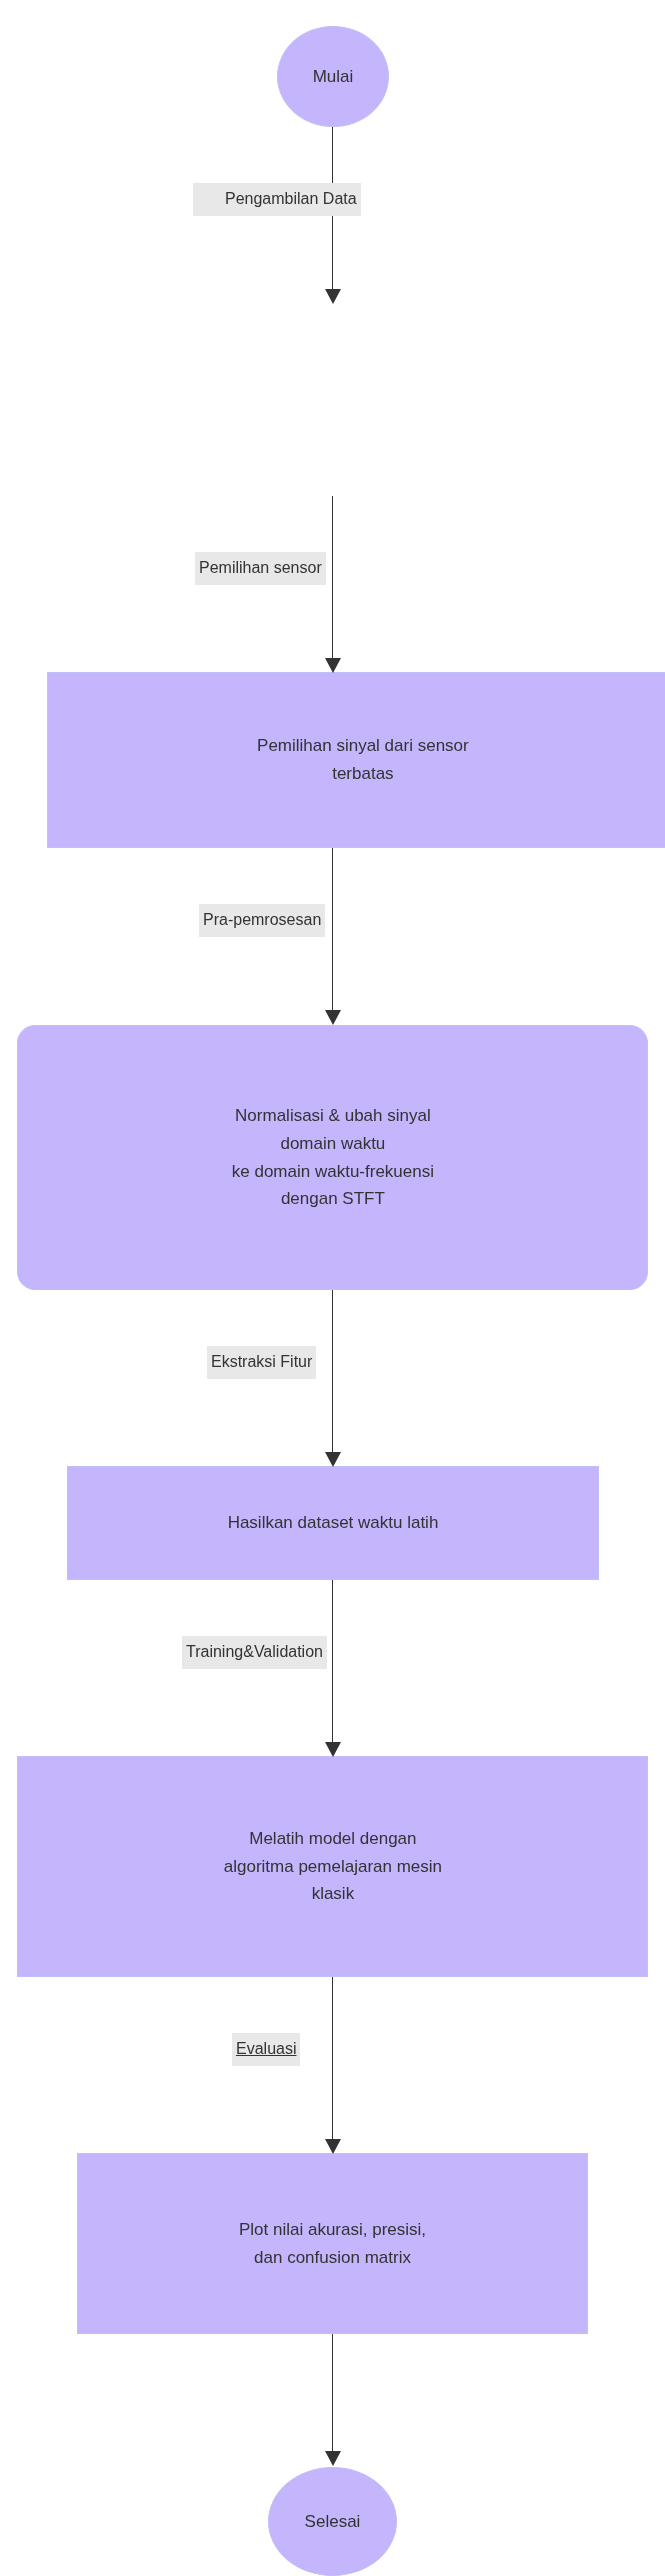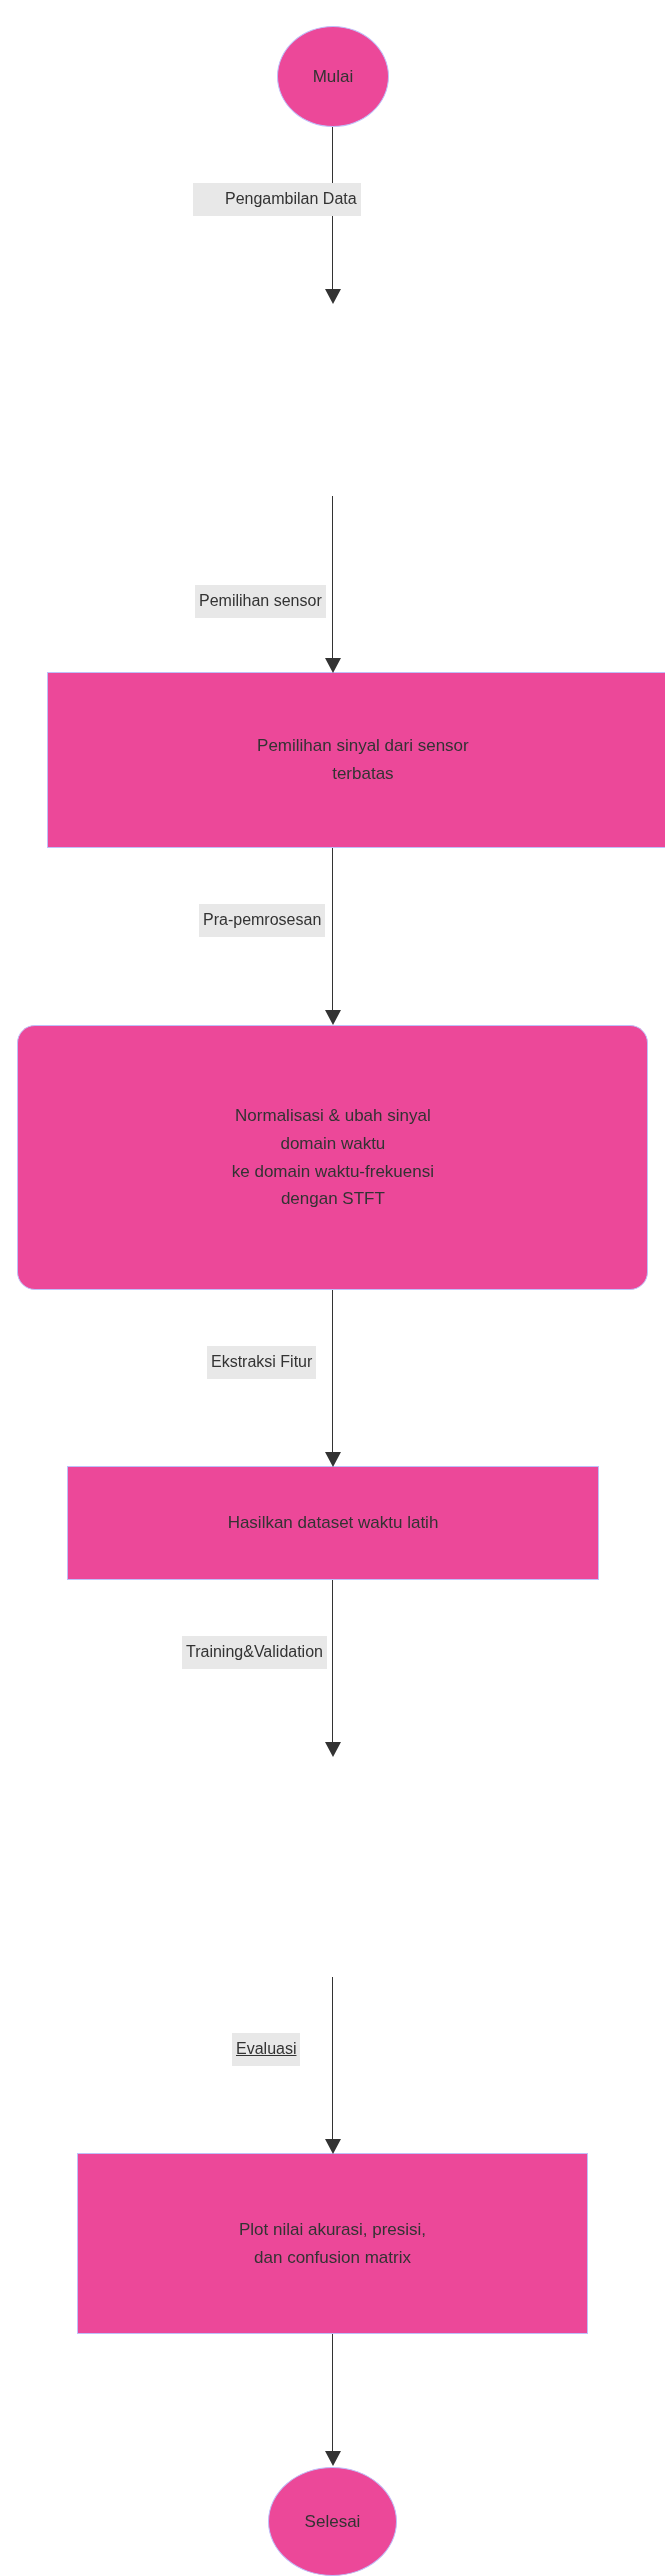--- a/index.html
+++ b/index.html
@@ -16,21 +16,21 @@
     width: 666px;
     height: 2576px;
     background: #ffffff;
     overflow: hidden;
   }
 
   
   .node {
     position: absolute;
     box-sizing: border-box;
-    background: #ec4899;
+    background: #c4b5fd;
     border: 1.3px solid #bfbff9;
     display: flex;
     align-items: center;
     justify-content: center;
     text-align: center;
     color: #333333;
     font-size: 17px;
     line-height: 1.62;
     z-index: 2;
   }
@@ -81,21 +81,21 @@
   <div class="node terminator" style="left: 277px; top: 26px; width: 112px; height: 101px;">
     <span class="node-text">Mulai</span>
   </div>
 
   <div class="edge-line" style="left: 332px; top: 126px; height: 173px;"></div>
   <div class="edge-label" style="left: 193px; top: 183px; padding-left: 32px;">Pengambilan Data</div>
   <div class="edge-arrow" style="left: 325px; top: 289px; border-top-width: 15px;"></div>
 
 
   <div class="edge-line" style="left: 332px; top: 496px; height: 172px;"></div>
-  <div class="edge-label" style="left: 195px; top: 552px; margin-top: 33px;">Pemilihan sensor</div>
+  <div class="edge-label" style="left: 195px; top: 552px;">Pemilihan sensor</div>
   <div class="edge-arrow" style="left: 325px; top: 658px; border-top-width: 15px;"></div>
 
   <div class="node" style="left: 17.4px; top: 672px; width: 631px; height: 176px; margin-left: 30px;">
     <span class="node-text">Pemilihan sinyal dari sensor
 terbatas</span>
   </div>
 
   <div class="edge-line" style="left: 332px; top: 848px; height: 172px;"></div>
   <div class="edge-label" style="left: 199px; top: 904px;">Pra-pemrosesan</div>
   <div class="edge-arrow" style="left: 325px; top: 1010px; border-top-width: 15px;"></div>
@@ -112,20 +112,25 @@
   <div class="edge-arrow" style="left: 325px; top: 1452px; border-top-width: 15px;"></div>
 
   <div class="node" style="left: 67px; top: 1466px; width: 532px; height: 114px;">
     <span class="node-text">Hasilkan dataset waktu latih</span>
   </div>
 
   <div class="edge-line" style="left: 332px; top: 1580px; height: 172px;"></div>
   <div class="edge-label" style="left: 182px; top: 1636px;">Training&amp;Validation</div>
   <div class="edge-arrow" style="left: 325px; top: 1742px; border-top-width: 15px;"></div>
 
+  <div class="node" style="left: 17.4px; top: 1756px; width: 631px; height: 221px;">
+    <span class="node-text">Melatih model dengan
+algoritma pemelajaran mesin
+klasik</span>
+  </div>
 
   <div class="edge-line" style="left: 332px; top: 1977px; height: 172px;"></div>
   <div class="edge-label" style="left: 232px; top: 2033px; text-decoration: underline;">Evaluasi</div>
   <div class="edge-arrow" style="left: 325px; top: 2139px; border-top-width: 15px;"></div>
 
   <div class="node" style="left: 77px; top: 2153px; width: 511px; height: 181px;">
     <span class="node-text">Plot nilai akurasi, presisi,
 dan confusion matrix</span>
   </div>
 

